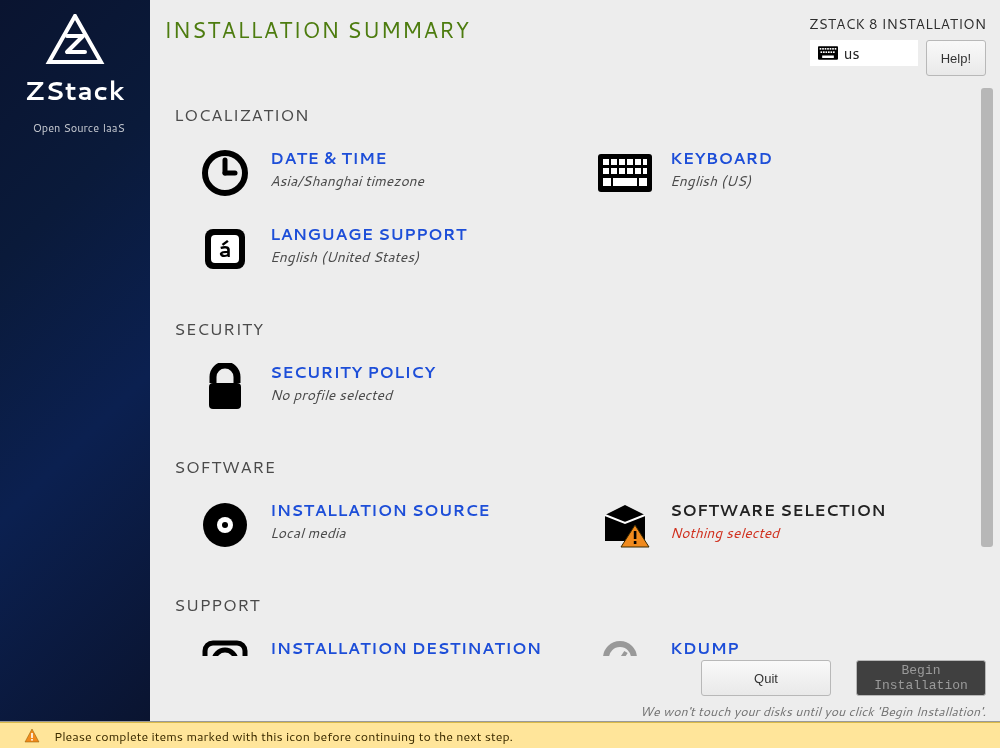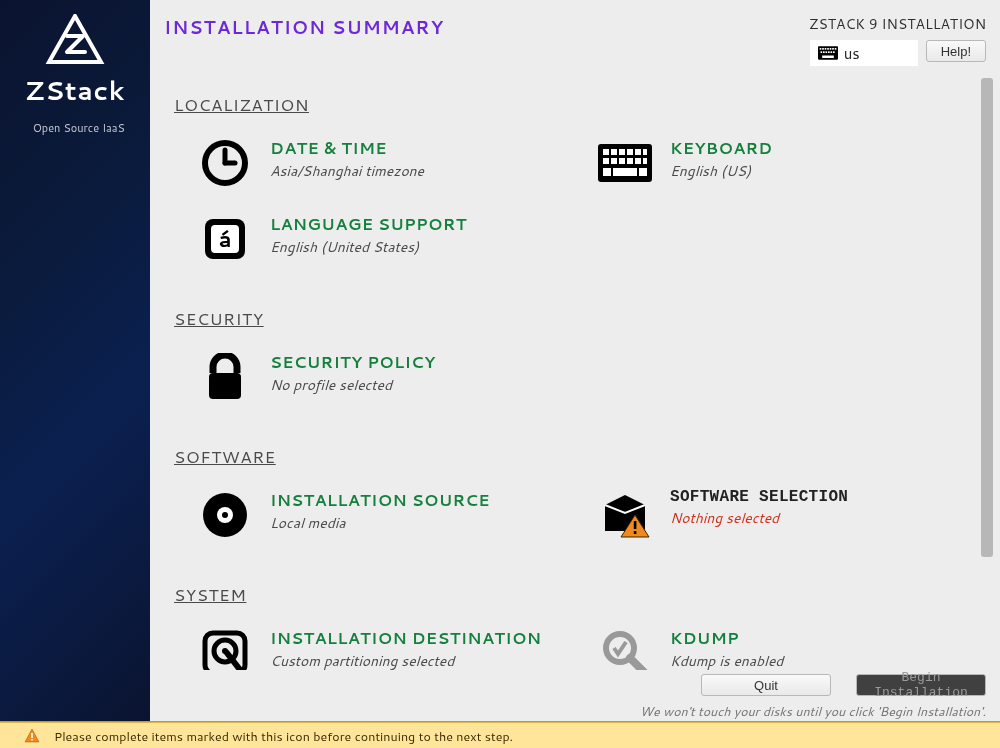--- a/index.html
+++ b/index.html
@@ -19,60 +19,60 @@
   .sidebar .tag { font-size: 11px; opacity: 0.75; margin-top: 12px; }
 
   .main {
     flex: 1; display: flex; flex-direction: column; background: #ededed; min-width: 0;
   }
 
   .header {
     display: flex; justify-content: space-between; align-items: flex-start;
     padding: 14px 14px 4px 14px;
   }
-  .header-title { font-size: 18px; letter-spacing: 1px; color: #6d28d9; font-weight: bold; }
+  .header-title { font-size: 22px; letter-spacing: 1px; color: #4d7c0f; }
   .header-right { text-align: right; }
   .header-right .sub { font-size: 14px; color: #2e2e2e; margin-bottom: 6px; }
   .header-right .row { display: flex; justify-content: flex-end; gap: 8px; }
   .kb-ind {
     width: 108px; height: 26px; background: #fff;
     display: flex; align-items: center; gap: 6px; padding: 0 8px;
     font-size: 15px; color: #222;
   }
   .kb-ind .kicon { width: 20px; height: 14px; }
   .btn {
-    height: 22px; padding: 0 14px; font-size: 13px;
+    height: 36px; padding: 0 14px; font-size: 13px;
     border: 1px solid #b8b8b8; border-radius: 3px;
     background: linear-gradient(#f9f9f9,#e9e9e9); color: #333;
     display: inline-flex; align-items: center; justify-content: center;
     cursor: pointer;
   }
   .btn.wide { width: 130px; margin-left: 13px; }
   .btn.disabled { color: #9a9a9a; background: #404040; font-family: Liberation Mono, monospace; }
 
   .content-wrap { flex: 1; display: flex; min-height: 0; }
   .content { flex: 1; padding: 16px 10px 12px 24px; position: relative; overflow: hidden; }
 
   .section-label {
-    font-size: 17px; color: #4a4a4a; letter-spacing: 0.5px; margin: 6px 0 14px 0; text-decoration: underline;
+    font-size: 17px; color: #4a4a4a; letter-spacing: 0.5px; margin: 6px 0 14px 0;
   }
   .section-label.mt { margin-top: 24px; }
 
   .grid { display: grid; grid-template-columns: 380px 1fr; gap: 0 20px; }
 
   .spoke {
     display: flex; align-items: flex-start; gap: 18px; padding: 6px 4px 16px 24px;
     cursor: pointer;
   }
   .spoke.narrow-pad { padding-bottom: 6px; }
   .spoke .icon-slot { width: 54px; height: 54px; flex: 0 0 54px; display: flex; align-items: center; justify-content: center; }
   .spoke .txt { display: flex; flex-direction: column; }
-  .spoke .title { font-size: 16px; font-weight: 700; color: #15803d; letter-spacing: 0.3px; }
+  .spoke .title { font-size: 16px; font-weight: 700; color: #1d4ed8; letter-spacing: 0.3px; }
   .spoke .status { font-size: 14px; color: #4a4a4a; font-style: italic; margin-top: 2px; }
-  .spoke.warn .title { color: #222; font-family: Liberation Mono, monospace; }
+  .spoke.warn .title { color: #222; }
   .spoke.warn .status { color: #d0301e; }
   .spoke.dim .icon-slot svg { opacity: 0.35; }
 
   .scrollbar-gutter {
     width: 18px; flex: 0 0 18px; background: #ededed; position: relative; margin: 8px 4px 8px 0;
     border-radius: 2px;
   }
   .scrollbar-gutter .thumb {
     position: absolute; left: 3px; right: 3px; top: 0; height: 82%;
     background: #b7b7b7; border-radius: 3px;
@@ -103,21 +103,21 @@
       </svg>
       <div class="brand">ZStack</div>
       <div class="tag">Open Source IaaS</div>
     </div>
   </div>
 
   <div class="main">
     <div class="header">
       <div class="header-title">INSTALLATION SUMMARY</div>
       <div class="header-right">
-        <div class="sub">ZSTACK 9 INSTALLATION</div>
+        <div class="sub">ZSTACK 8 INSTALLATION</div>
         <div class="row">
           <div class="kb-ind">
             <svg class="kicon" viewBox="0 0 24 16">
               <rect x="0" y="0" width="24" height="16" rx="1" fill="#000"></rect>
               <g fill="#fff">
                 <rect x="2" y="2" width="2" height="2"></rect>
                   <rect x="5" y="2" width="2" height="2"></rect>
                   <rect x="8" y="2" width="2" height="2"></rect>
                   <rect x="11" y="2" width="2" height="2"></rect>
                   <rect x="14" y="2" width="2" height="2"></rect>
@@ -244,21 +244,21 @@
                 <rect x="34.8" y="40" width="2.6" height="3" fill="#000"></rect>
               </svg>
             </div>
             <div class="txt">
               <div class="title">SOFTWARE SELECTION</div>
               <div class="status">Nothing selected</div>
             </div>
           </div>
         </div>
 
-        <div class="section-label mt">SYSTEM</div>
+        <div class="section-label mt">SUPPORT</div>
         <div class="grid">
           <div class="spoke narrow-pad">
             <div class="icon-slot">
               <svg width="48" height="48" viewBox="0 0 48 48">
                 <rect x="4" y="4" width="40" height="40" rx="8" fill="none" stroke="#000" stroke-width="5"></rect>
                 <circle cx="24" cy="22" r="11" fill="none" stroke="#000" stroke-width="5"></circle>
                 <circle cx="24" cy="22" r="3" fill="#000"></circle>
                 <path d="M26 24 L40 42" stroke="#000" stroke-width="6" stroke-linecap="round"></path>
               </svg>
             </div>

